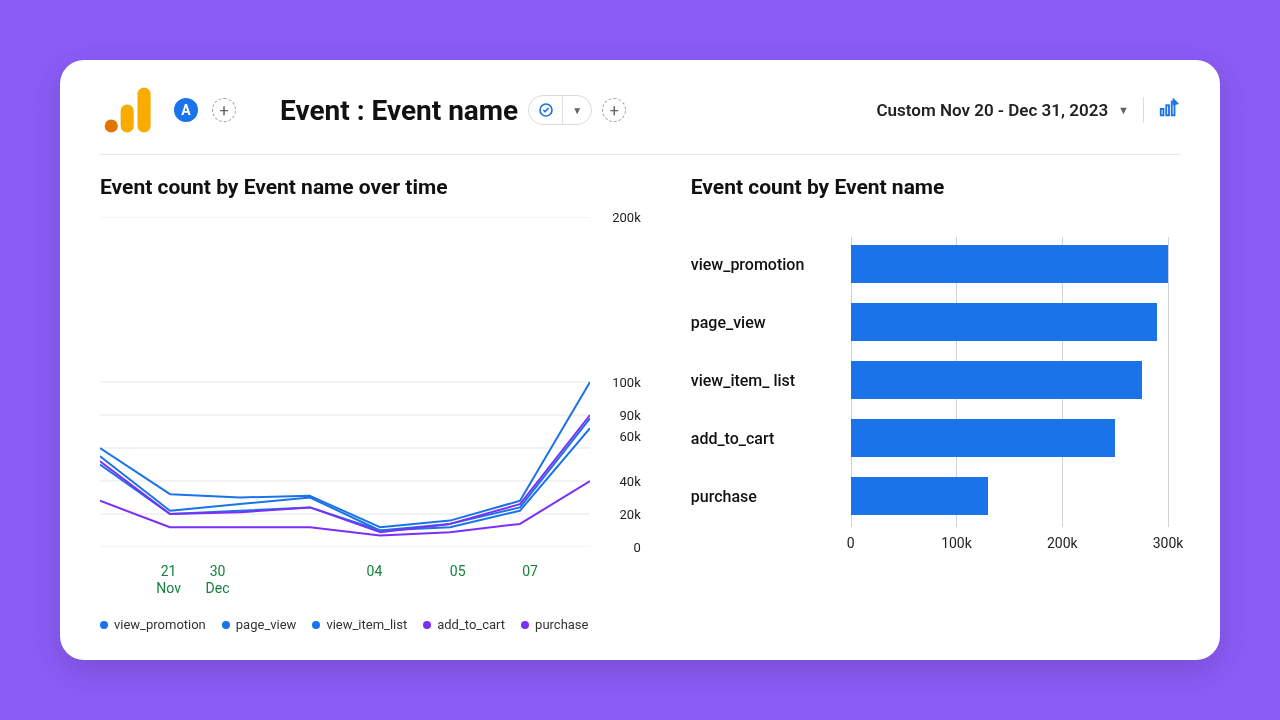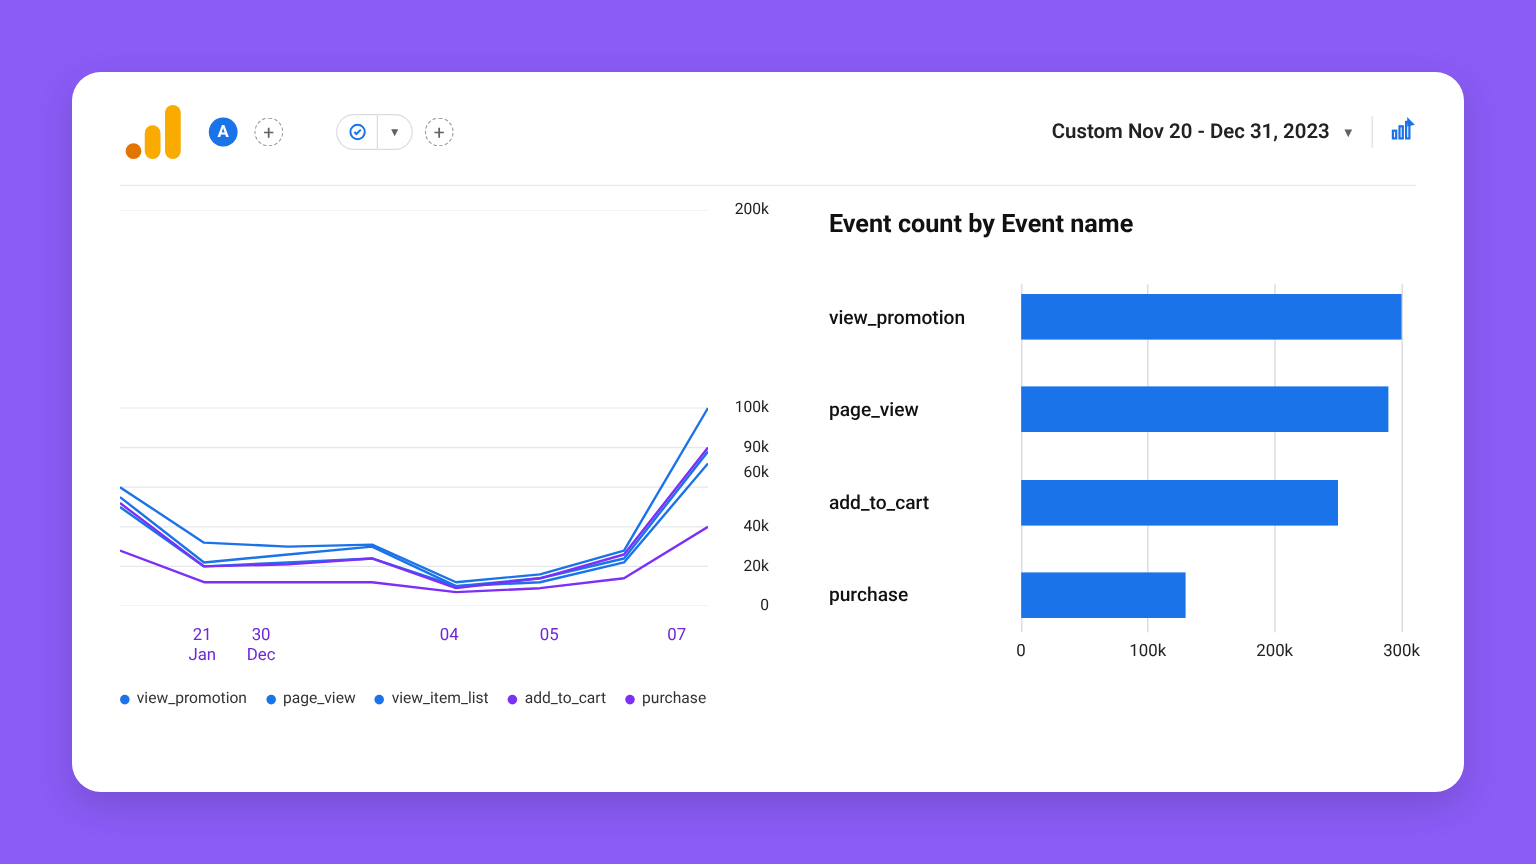--- a/index.html
+++ b/index.html
@@ -67,21 +67,21 @@
   
   .body { flex:1; display:flex; gap:40px; padding-top: 20px; }
   .left { flex: 1.05; display:flex; flex-direction:column; }
   .right { flex: 0.95; display:flex; flex-direction:column;margin-left:10px; }
   .chart-title { font-size: 21px; font-weight:700; color:#111; margin-bottom: 18px; }
   .line-chart-wrap { position:relative; height: 340px; }
   .line-plot { position:absolute; left:0; top:0; width:490px; height:330px; }
   .y-ticks { position:absolute; right:0; top:0; height:330px; width:50px; }
   .y-tick { position:absolute; right:0; font-size:13px; color:#222; transform:translateY(-50%); }
   .x-ticks { position:absolute; left:0; bottom:-6px; width:490px; }
-  .x-tick { position:absolute; font-size:14px; color:#6d28d9; transform:translateX(-50%); line-height:1.2; text-align:center;}
+  .x-tick { position:absolute; font-size:14px; color:#15803d; transform:translateX(-50%); line-height:1.2; text-align:center;}
   .legend { display:flex; flex-wrap:wrap; gap:16px; margin-top:60px; font-size:13px; color:#333;}
   .legend-item { display:flex; align-items:center; gap:6px; }
   .legend-dot { width:8px; height:8px; border-radius:50%; }
   
   .bar-area { margin-top: 20px; position:relative; height: 330px; }
   .bar-grid { position:absolute; left:160px; right:12px; top:0; bottom:40px; }
   .bar-vline { position:absolute; top:0; bottom:0; width:1px; background:#d1d5db; }
   .bar-rows { position:absolute; left:0; right:12px; top:6px; bottom:50px; display:flex; flex-direction:column; justify-content:space-between; }
   .bar-row { display:flex; align-items:center; height:42px; }
   .bar-label { width:160px; font-size:16px; color:#111; font-weight:500; }
@@ -100,20 +100,21 @@
       <svg viewBox="0 0 64 64">
         <rect x="40" y="8" width="14" height="48" rx="7" fill="#F9AB00"></rect>
         <rect x="22" y="26" width="14" height="30" rx="7" fill="#F9AB00"></rect>
         <circle cx="12" cy="49" r="7" fill="#E37400"></circle>
       </svg>
     </div>
     <div class="badge-A">A</div>
     <div class="plus-circ">+</div>
 
     <div class="title-wrap">
+      <div class="title">Event : Event name</div>
       <div class="pill">
         <div class="pill-check">
           <svg width="16" height="16" viewBox="0 0 24 24" fill="none" stroke="#1a73e8" stroke-width="2.5">
             <circle cx="12" cy="12" r="9"></circle>
               <path d="M8 12l2.5 2.5L16 9"></path>
           </svg>
         </div>
         <div class="pill-caret">▼</div>
       </div>
       <div class="plus-circ">+</div>
@@ -132,20 +133,21 @@
           <rect x="9" y="9" width="3" height="11"></rect>
           <rect x="15" y="5" width="3" height="15"></rect>
         <path d="M17 3l4 4-4 1z" fill="#1a73e8"></path>
       </svg>
     </div>
   </div>
 
   <div class="body">
 
     <div class="left">
+      <div class="chart-title">Event count by Event name over time</div>
       <div class="line-chart-wrap">
         <svg class="line-plot" id="line-svg" viewBox="0 0 490 330" preserveAspectRatio="none">
             <line x1="0" x2="490" y1="330" y2="330" stroke="#e5e7eb" stroke-width="1"></line>
             <line x1="0" x2="490" y1="297" y2="297" stroke="#e5e7eb" stroke-width="1"></line>
             <line x1="0" x2="490" y1="264" y2="264" stroke="#e5e7eb" stroke-width="1"></line>
             <line x1="0" x2="490" y1="231" y2="231" stroke="#e5e7eb" stroke-width="1"></line>
             <line x1="0" x2="490" y1="198" y2="198" stroke="#e5e7eb" stroke-width="1"></line>
             <line x1="0" x2="490" y1="165" y2="165" stroke="#e5e7eb" stroke-width="1"></line>
             <line x1="0" x2="490" y1="0" y2="0" stroke="#e5e7eb" stroke-width="1"></line>
             <polyline points="0,231 70,277.2 140,280.5 210,278.85 280,310.2 350,303.6 420,283.8 490,165" fill="none" stroke="#1a73e8" stroke-width="2" stroke-linejoin="round"></polyline>
@@ -159,33 +161,33 @@
             <div class="y-tick" style="top: 297px;">20k</div>
             <div class="y-tick" style="top: 264px;">40k</div>
             <div class="y-tick" style="top: 219px;">60k</div>
             <div class="y-tick" style="top: 198px;">90k</div>
             <div class="y-tick" style="top: 165px;">100k</div>
             <div class="y-tick" style="top: 0px;">200k</div>
           </div>
         <div class="x-ticks" id="x-ticks">
             <div class="x-tick" style="left: 68.6px;">
               <div>21</div>
-              <div>Jan</div>
+              <div>Nov</div>
             </div>
             <div class="x-tick" style="left: 117.6px;">
               <div>30</div>
               <div>Dec</div>
             </div>
             <div class="x-tick" style="left: 274.4px;">
               <div>04</div>
             </div>
             <div class="x-tick" style="left: 357.7px; text-align: right;">
               <div>05</div>
             </div>
-            <div class="x-tick" style="left: 464px;">
+            <div class="x-tick" style="left: 430px;">
               <div>07</div>
             </div>
           </div>
       </div>
       <div class="legend" id="legend">
           <div class="legend-item">
             <span class="legend-dot" style="background: rgb(26, 115, 232);"></span>
             <span>view_promotion</span>
           </div>
           <div class="legend-item">
@@ -223,20 +225,26 @@
                 <div class="bar-fill" style="width: 100%; background: rgb(26, 115, 232);"></div>
               </div>
             </div>
             <div class="bar-row">
               <div class="bar-label">page_view</div>
               <div class="bar-track">
                 <div class="bar-fill" style="width: 96.6667%; background: rgb(26, 115, 232);"></div>
               </div>
             </div>
             <div class="bar-row">
+              <div class="bar-label">view_item_ list</div>
+              <div class="bar-track">
+                <div class="bar-fill" style="width: 91.6667%; background: rgb(26, 115, 232);"></div>
+              </div>
+            </div>
+            <div class="bar-row">
               <div class="bar-label">add_to_cart</div>
               <div class="bar-track">
                 <div class="bar-fill" style="width: 83.3333%; background: rgb(26, 115, 232);"></div>
               </div>
             </div>
             <div class="bar-row">
               <div class="bar-label">purchase</div>
               <div class="bar-track">
                 <div class="bar-fill" style="width: 43.3333%; background: rgb(26, 115, 232);"></div>
               </div>

